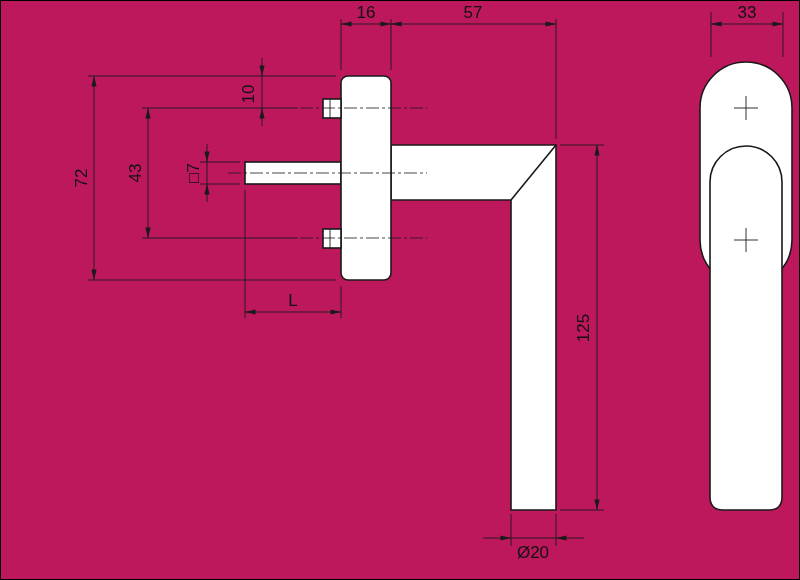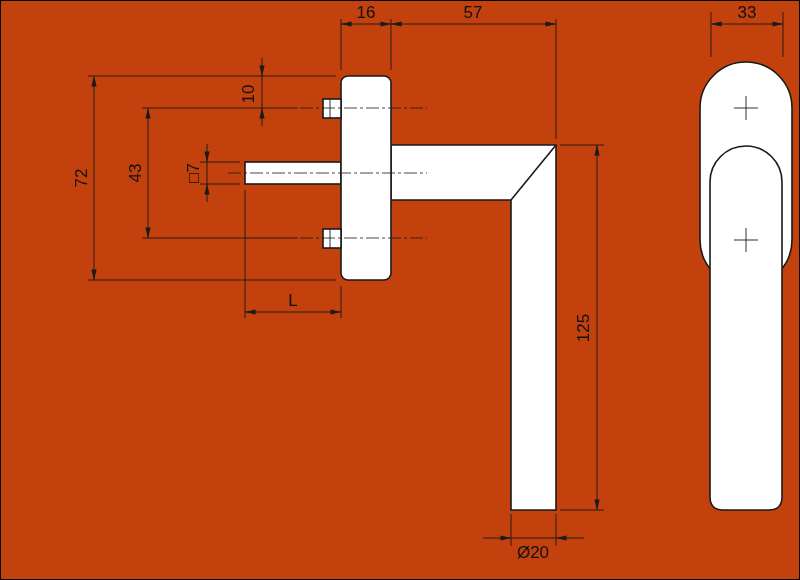--- a/index.html
+++ b/index.html
@@ -5,21 +5,21 @@
   html, body {
     margin: 0;
     padding: 0;
     background: #ffffff;
     font-family: "Liberation Sans", sans-serif;
   }
   .drawing-wrap {
     position: relative;
     width: 800px;
     height: 580px;
-    background: #c2410c;
+    background: #be185d;
   }
   svg { display: block; }
   .outline {
     fill: #ffffff;
     stroke: #1a1a1a;
     stroke-width: 1.6;
     stroke-linejoin: miter;
   }
   .edge {
     fill: none;

